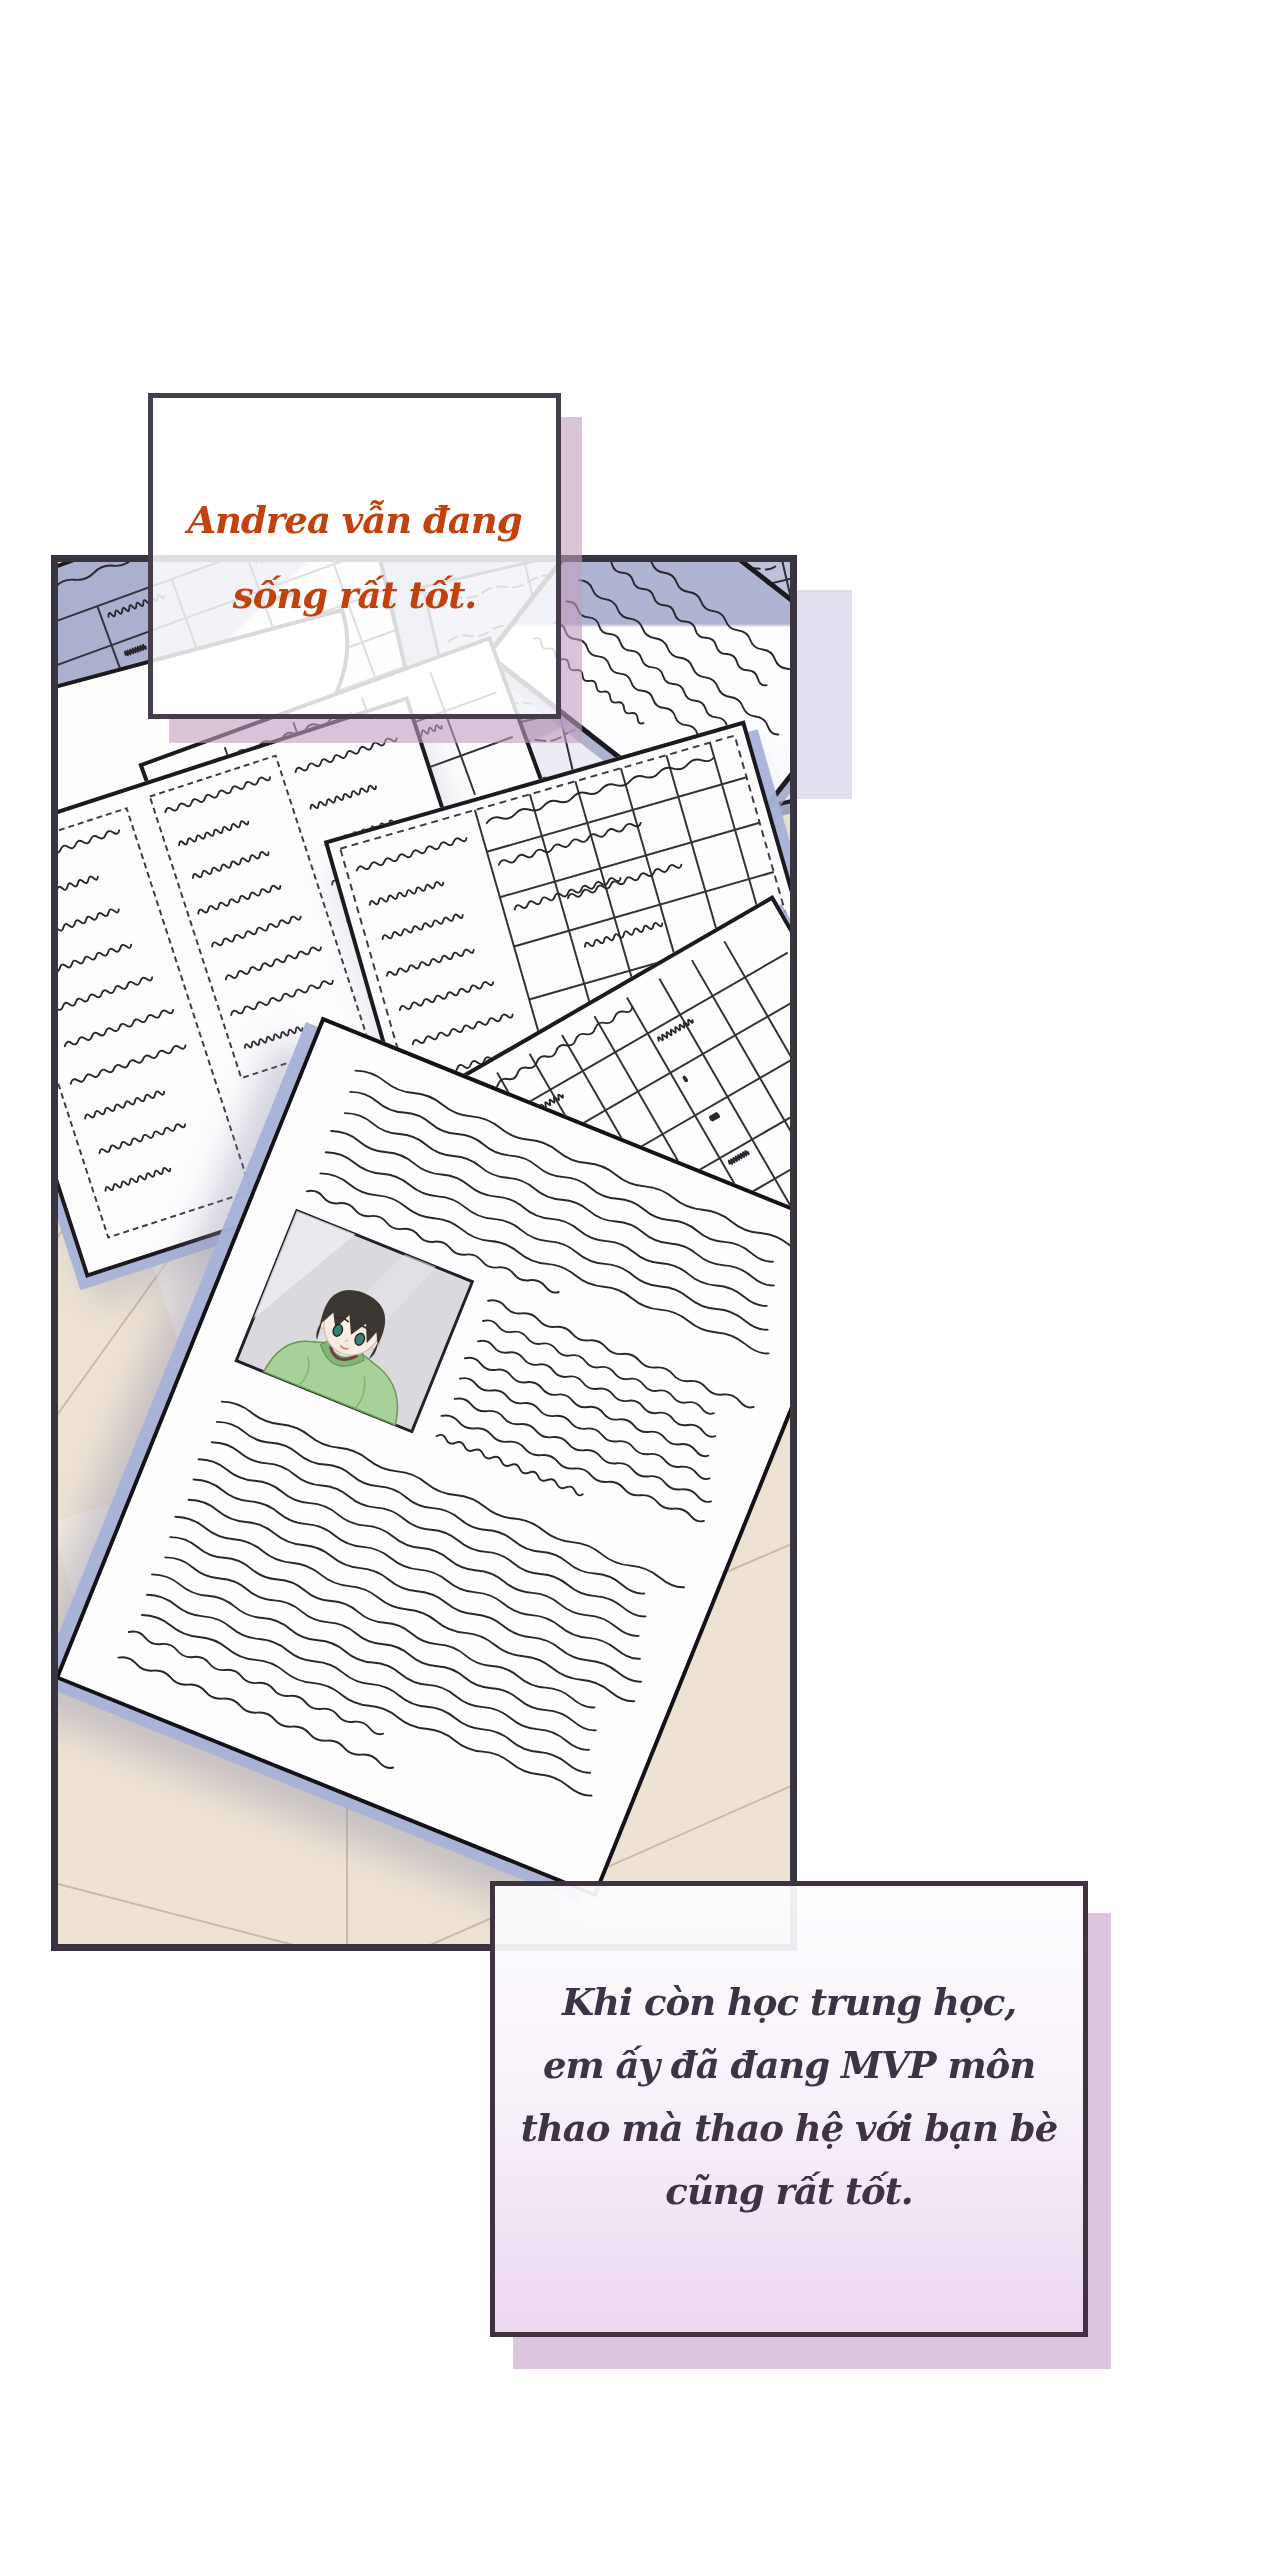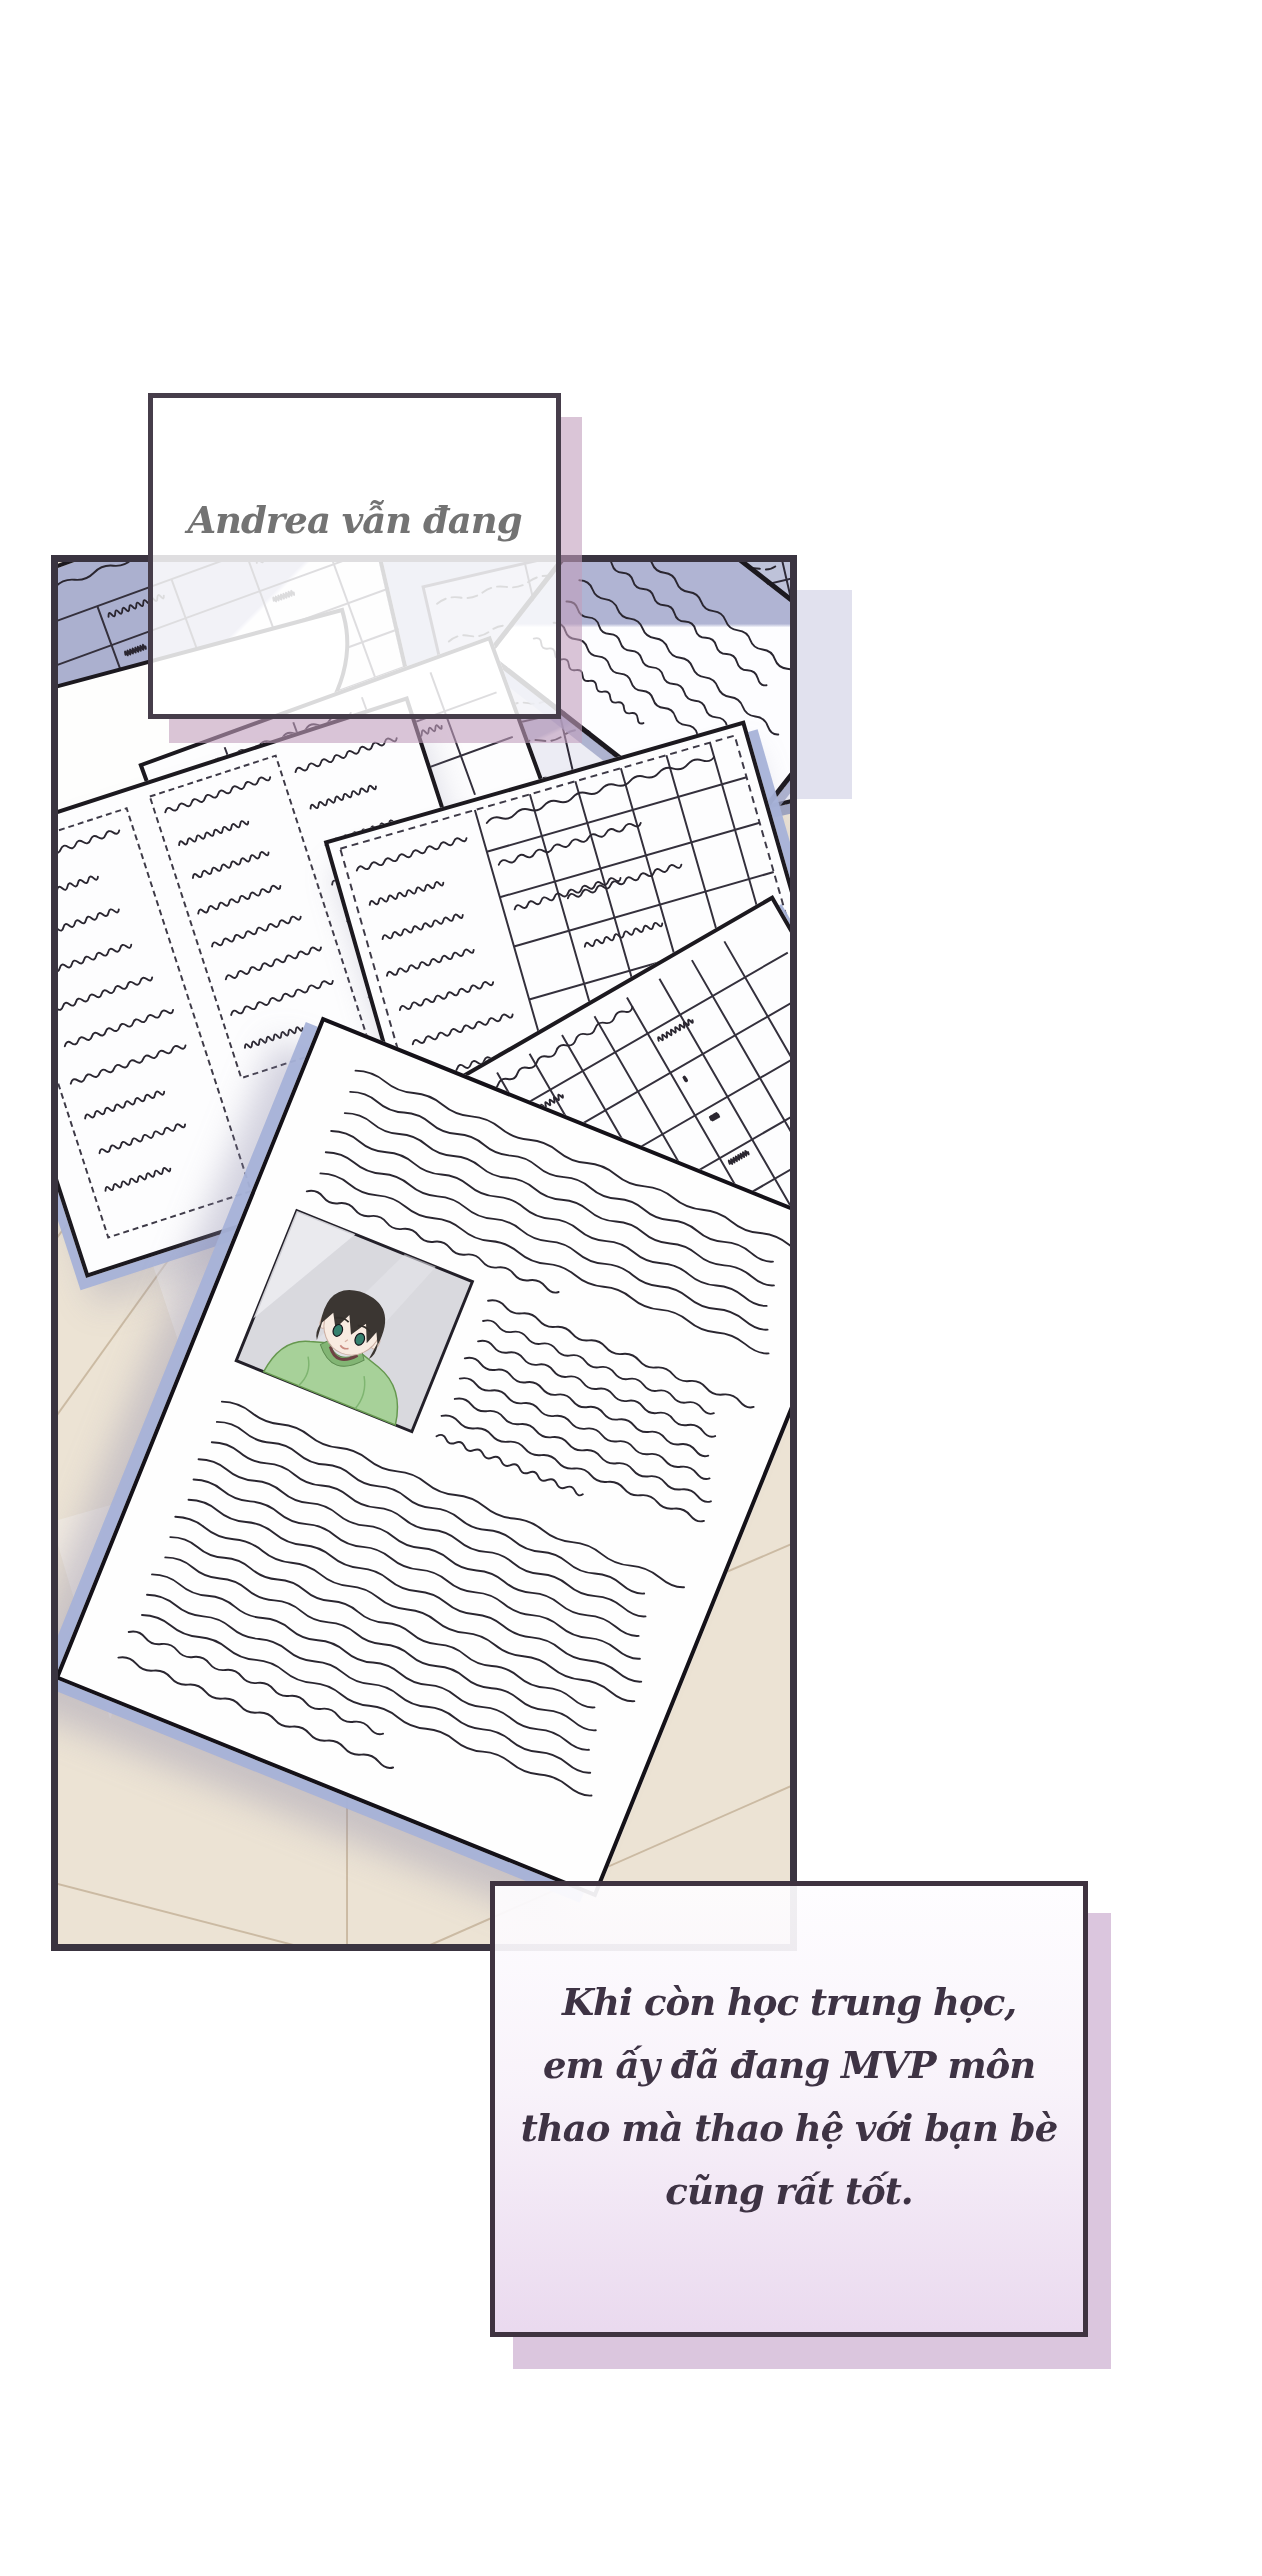--- a/index.html
+++ b/index.html
@@ -35,21 +35,21 @@
   .p6 {left:446px;top:414px;width:367px;height:288px;transform:rotate(-30deg);
        box-shadow:3px 12px 0 rgba(167,178,216,.95);z-index:13;}
   .p8 {left:116px;top:545px;width:576px;height:706px;transform:rotate(22deg);
        background:#fefefe;border-color:#141118;
        box-shadow:-13px 11px 0 rgba(167,178,216,.95), -34px 39px 34px rgba(142,140,172,.38);z-index:14;}
   
   .bubble{position:absolute;text-align:center;font-style:italic;font-weight:bold;
           letter-spacing:-1px;z-index:100;}
   .b1{left:148px;top:393px;width:413px;height:326px;border:5px solid #463d4a;
       background:rgba(255,255,255,.84);box-shadow:21px 24px 0 rgba(193,158,189,.6);
-      color:#737373;font-size:37px;line-height:75px;padding-top:85px;box-sizing:border-box;}
+      color:#c2410c;font-size:37px;line-height:75px;padding-top:85px;box-sizing:border-box;}
   .b2{left:490px;top:1881px;width:598px;height:456px;border:5px solid #3f3340;
       background:linear-gradient(180deg,rgba(254,253,255,.93) 0%,rgba(248,242,250,.93) 45%,rgba(233,216,238,.96) 100%);
       box-shadow:23px 32px 0 rgba(189,151,194,.55);
       color:#3e3344;font-size:37px;line-height:63px;padding-top:85px;box-sizing:border-box;}
   .line{white-space:nowrap;}
 </style>
 </head>
 <body>
 
 <svg width="0" height="0" style="position:absolute" aria-hidden="true">
@@ -353,20 +353,21 @@
           </g>
         </g>
       </svg>
     </div>
 
     <div class="panel-border"></div>
   </div>
 
   <div class="bubble b1">
     <div class="line">Andrea vẫn đang</div>
+    <div class="line">sống rất tốt.</div>
   </div>
 
   <div class="bubble b2">
     <div class="line">Khi còn học trung học,</div>
     <div class="line">em ấy đã đang MVP môn</div>
     <div class="line">thao mà thao hệ với bạn bè</div>
     <div class="line">cũng rất tốt.</div>
   </div>
 
 </div>

